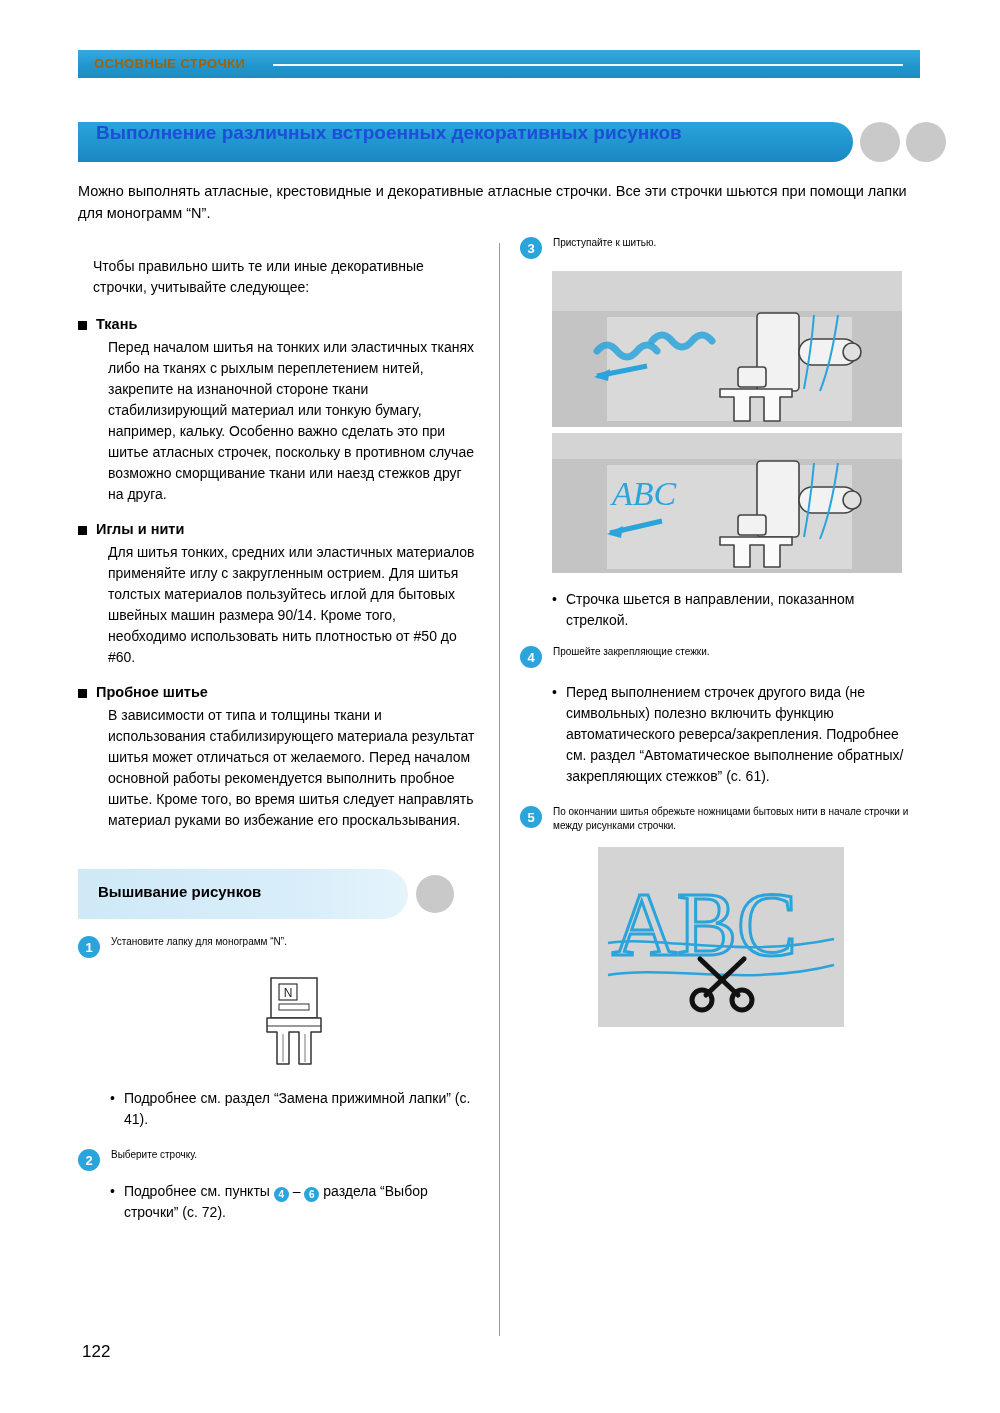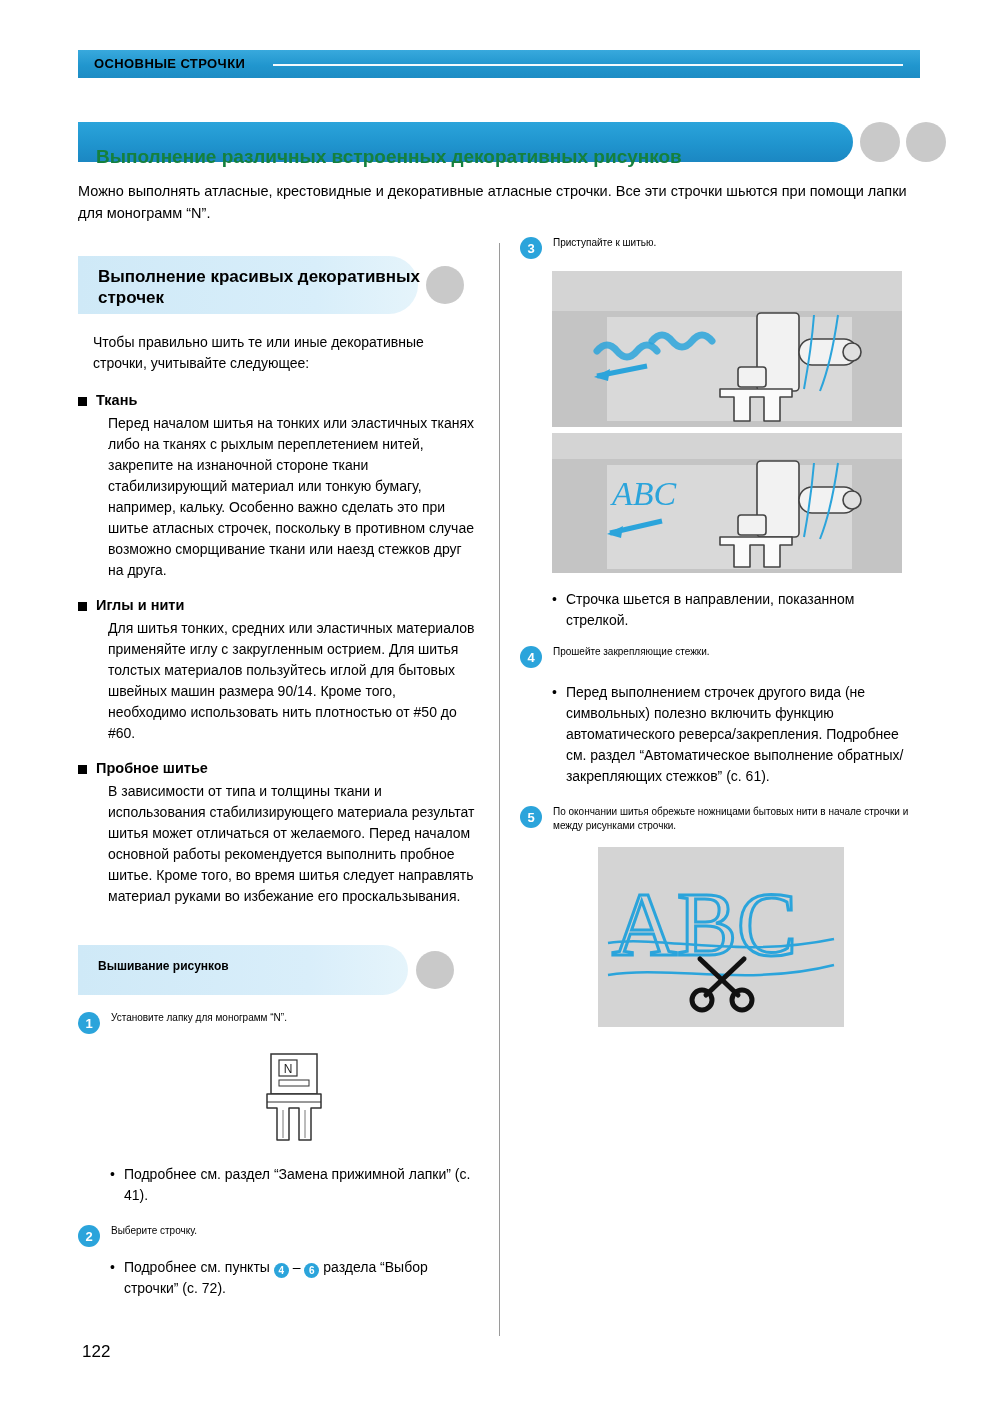--- a/index.html
+++ b/index.html
@@ -27,21 +27,21 @@
   }
   .header-bar {
     position: absolute;
     left: 0; top: 0;
     width: 842px; height: 28px;
     background: linear-gradient(to bottom, #38a9dd 0%, #2196ce 55%, #1d8cc4 100%);
   }
   .header-text {
     position: absolute;
     left: 16px; top: 6px;
-    color: #000000;
+    color: #a16207;
     font-size: 13px;
     font-weight: bold;
     letter-spacing: 0.4px;
     white-space: nowrap;
   }
   .header-rule {
     position: absolute;
     left: 195px; top: 14px;
     width: 630px; height: 2px;
     background: #ffffff;
@@ -56,22 +56,22 @@
   }
   .title-bar {
     position: absolute;
     left: 0; top: 0;
     width: 775px; height: 40px;
     background: linear-gradient(to bottom, #2ba4db 0%, #1f93cd 60%, #1b87c2 100%);
     border-radius: 0 20px 20px 0;
   }
   .title-text {
     position: absolute;
-    left: 18px; top: 24px;
-    color: #15803d;
+    left: 18px; top: 0;
+    color: #1d4ed8;
     font-size: 19px;
     font-weight: bold;
     white-space: nowrap;
   }
   .title-dot {
     position: absolute;
     top: 0;
     width: 40px; height: 40px;
     border-radius: 50%;
     background: #c9c9c9;
@@ -141,21 +141,21 @@
     width: 330px; height: 50px;
     background: linear-gradient(to right, #cfe9f7 0%, #d9eefa 70%, #e5f4fb 100%);
     border-radius: 0 25px 25px 0;
   }
   .sub-dot2 {
     position: absolute; left: 338px; top: 6px;
     width: 38px; height: 38px; border-radius: 50%; background: #c9c9c9;
   }
   .sub-text2 {
     position: absolute; left: 20px; top: 14px;
-    font-size: 12px; font-weight: bold;
+    font-size: 15px; font-weight: bold;
   }
   .lead {
     margin: 0 0 18px 15px;
     font-size: 14px;
     line-height: 1.5;
   }
 
   
   .blk { margin-bottom: 16px; }
   .blk-head {
@@ -273,25 +273,20 @@
     <div class="title-bar"></div>
     <div class="title-text">Выполнение различных встроенных декоративных рисунков</div>
   </div>
 
   <div class="intro">Можно выполнять атласные, крестовидные и декоративные атласные строчки. Все эти строчки шьются при помощи лапки для монограмм “N”.</div>
 
   <div class="divider"></div>
 
   <div class="col-left">
 
-    <div class="sub-wrap">
-      <div class="sub-dot" style="left:348px;"></div>
-      <div class="sub-bar w1"></div>
-      <div class="sub-text">Выполнение красивых декоративных строчек</div>
-    </div>
 
     <p class="lead">Чтобы правильно шить те или иные декоративные строчки, учитывайте следующее:</p>
 
     <div class="blk">
       <div class="blk-head">
         <span class="sq"></span>
         <span>Ткань</span>
       </div>
       <div class="blk-body">Перед началом шитья на тонких или эластичных тканях либо на тканях с рыхлым переплетением нитей, закрепите на изнаночной стороне ткани стабилизирующий материал или тонкую бумагу, например, кальку. Особенно важно сделать это при шитье атласных строчек, поскольку в противном случае возможно сморщивание ткани или наезд стежков друг на друга.</div>
     </div>

